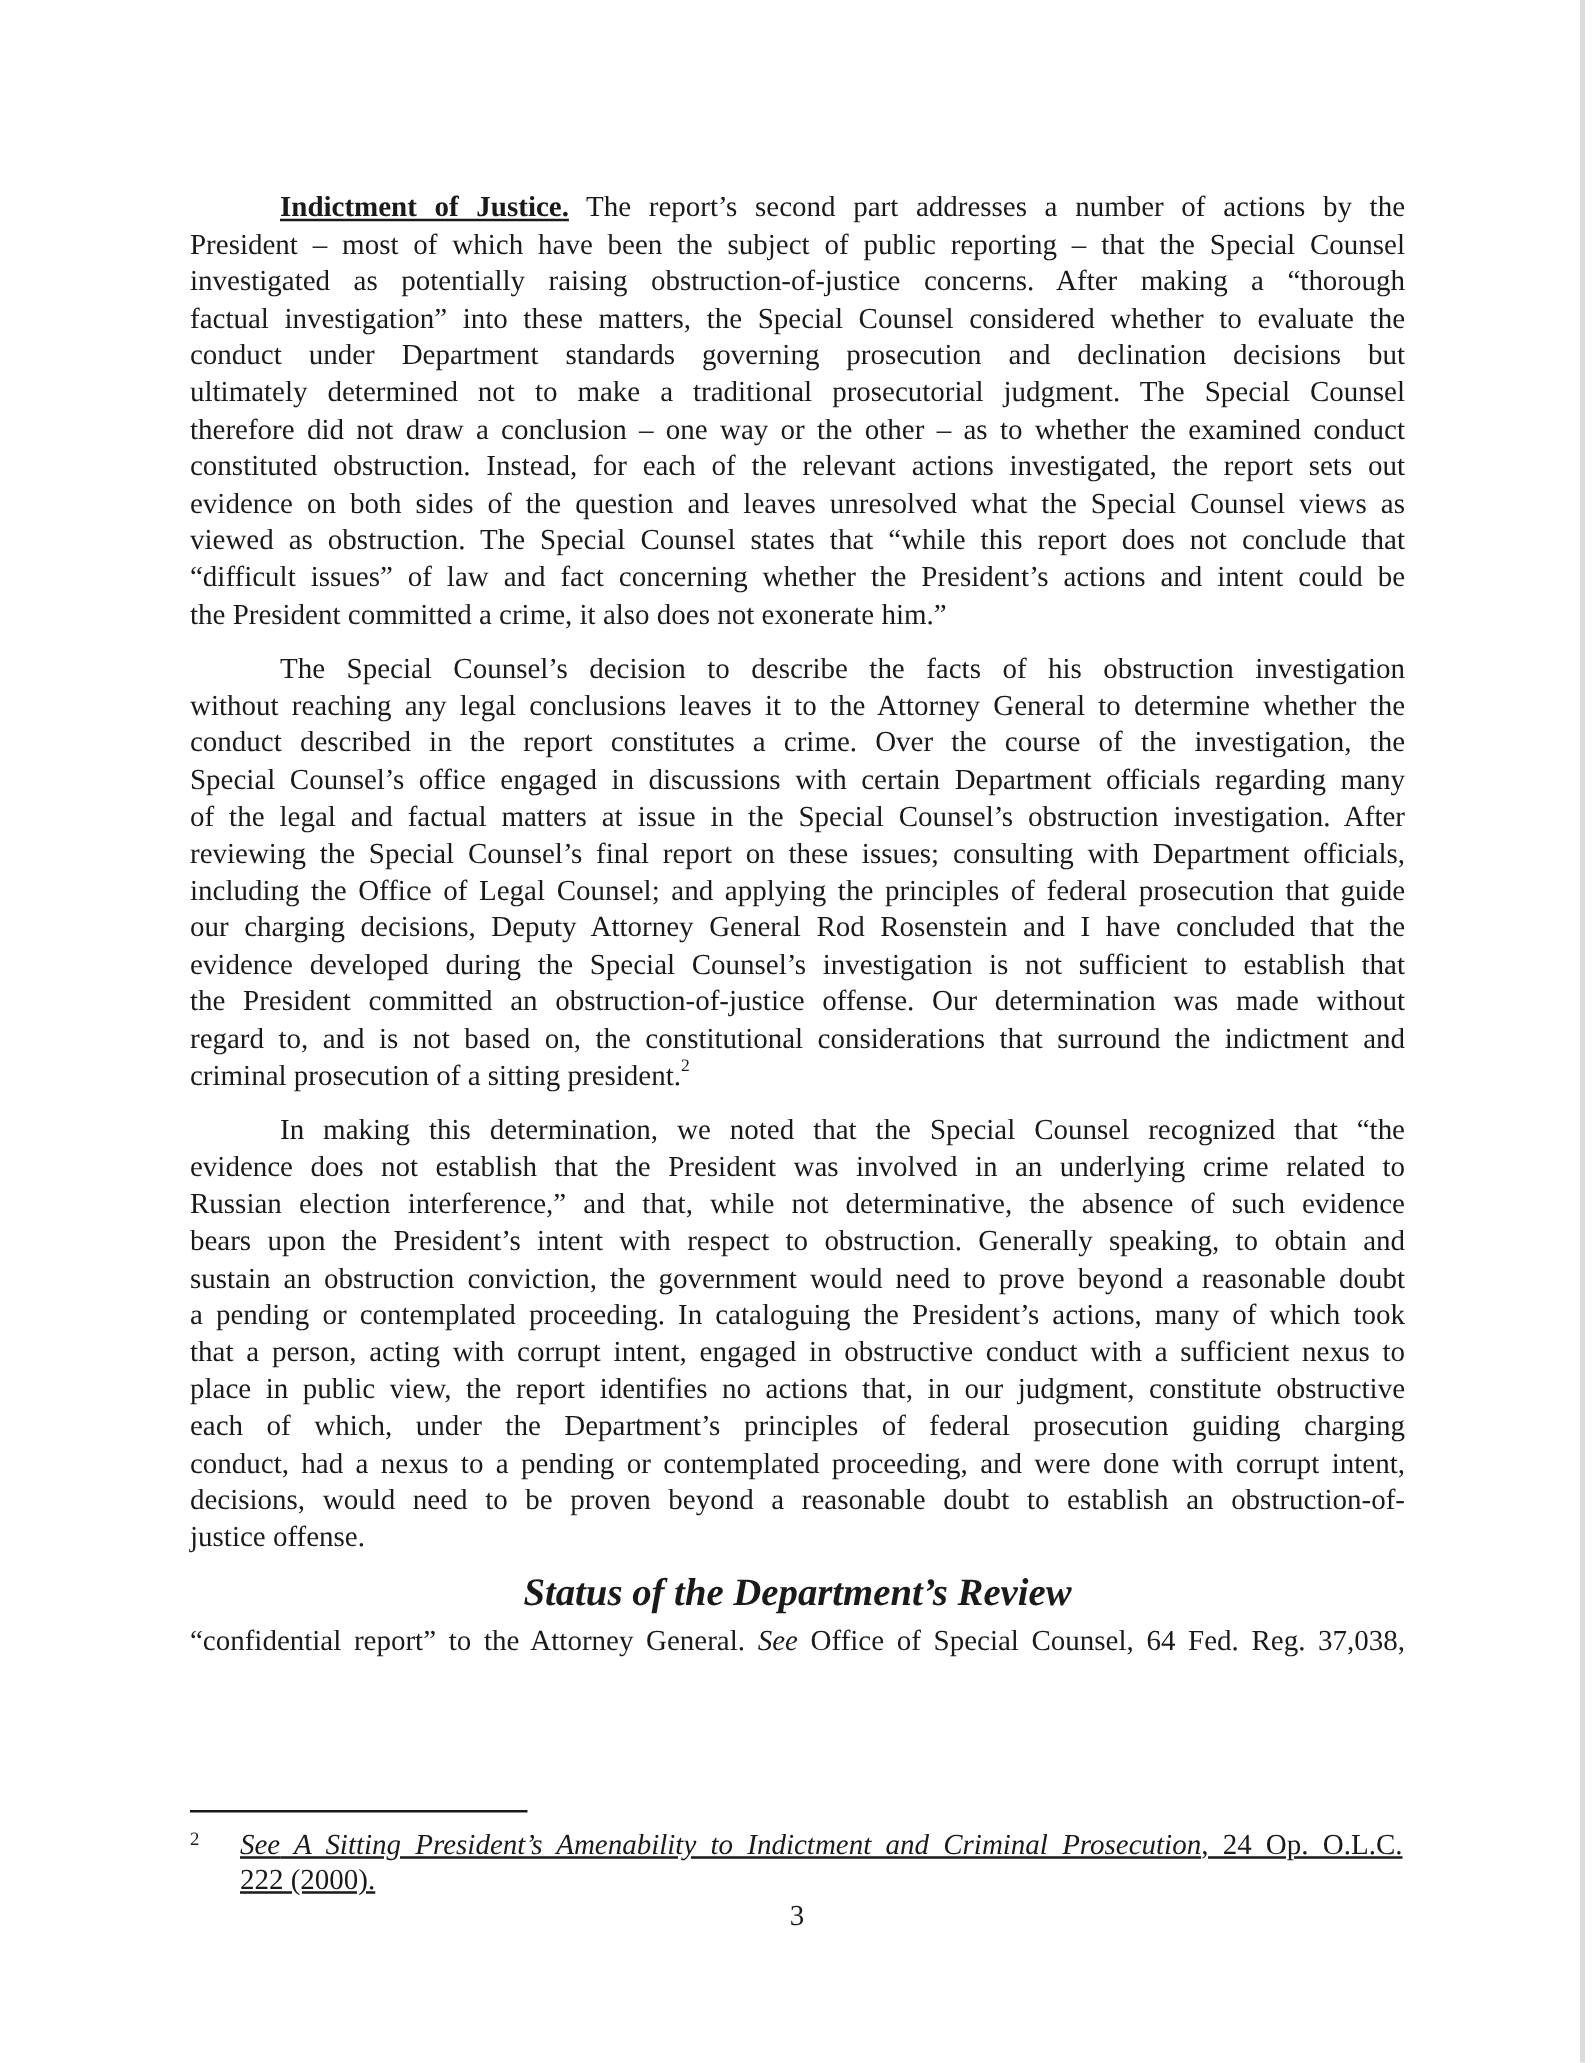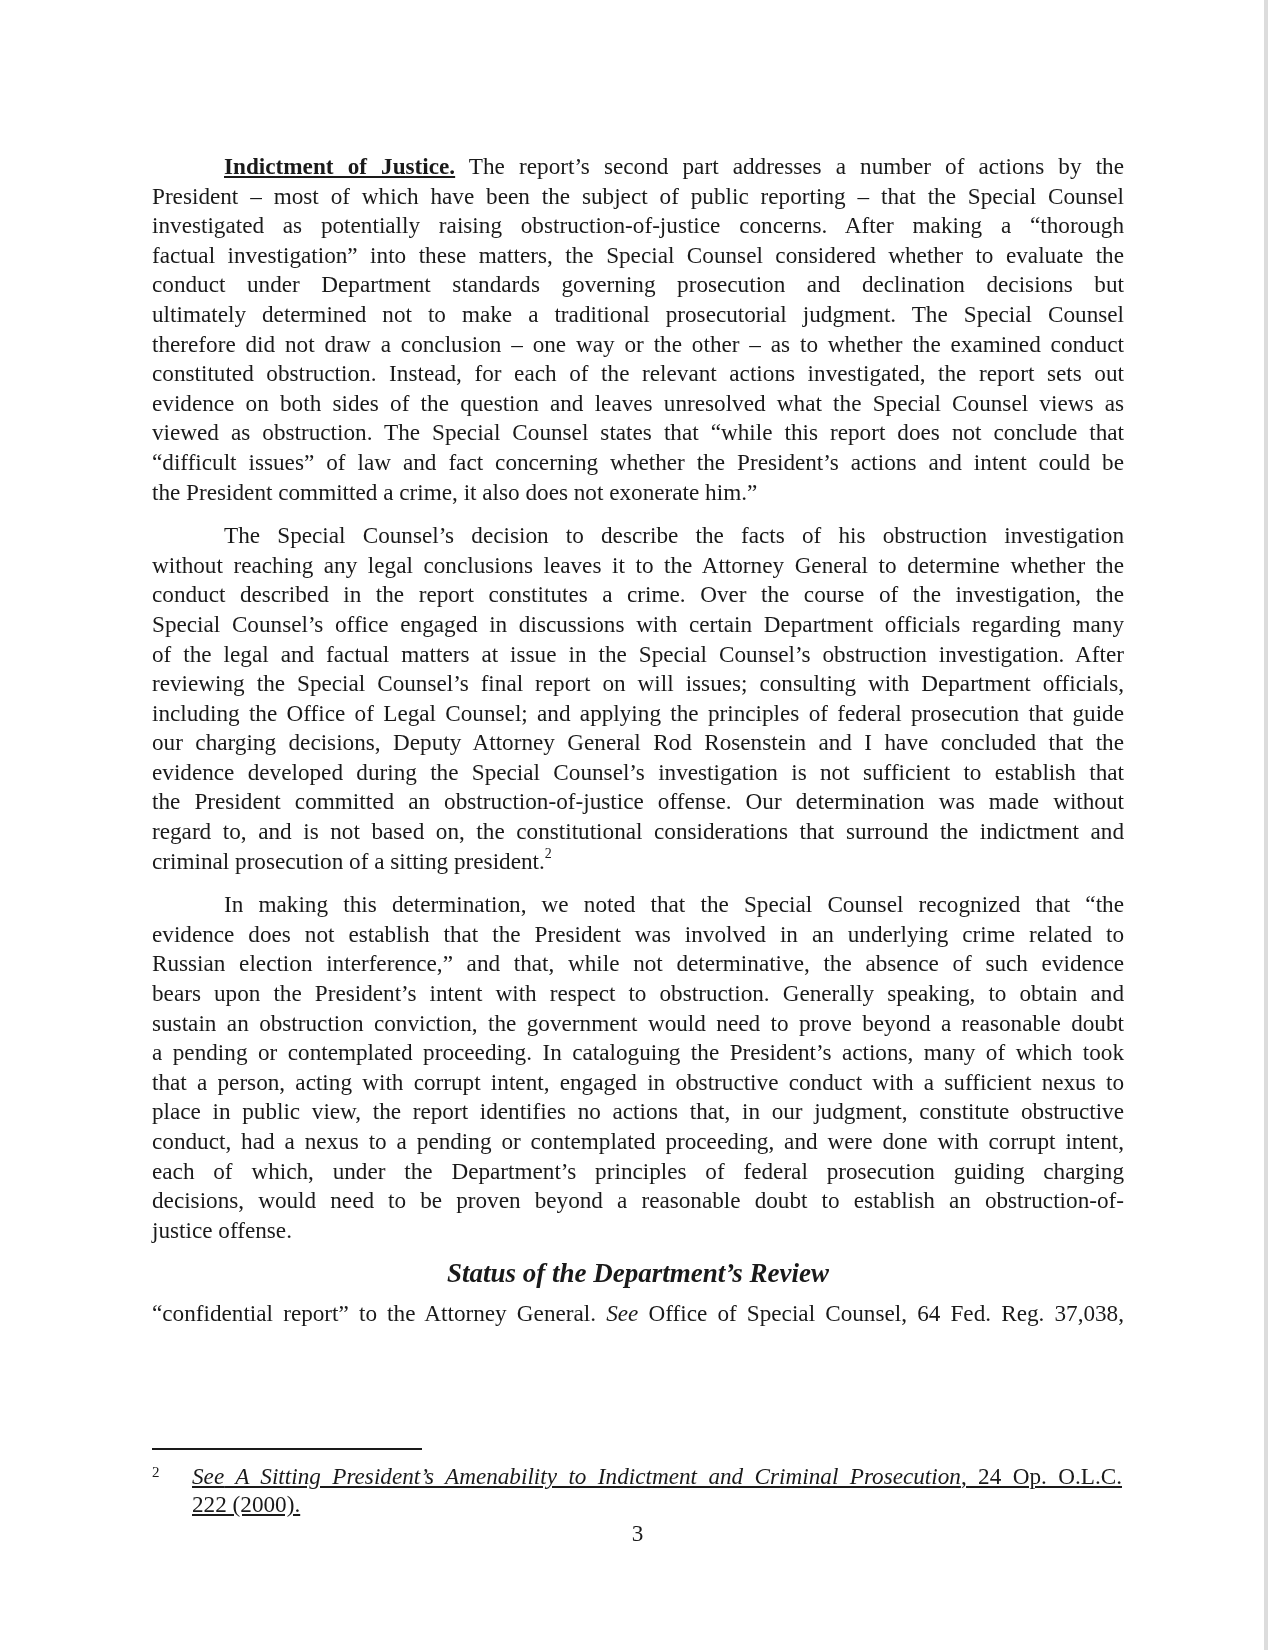--- a/index.html
+++ b/index.html
@@ -11,21 +11,21 @@
   .page { position: absolute; left: 152px; top: 152px; width: 972px; }
   .ln {
     display: block; font-size: 23.2px; line-height: 29.6px; height: 29.6px;
     white-space: nowrap; text-align: justify; text-align-last: justify;
   }
   .ln.last { text-align-last: left; }
   .ln.indent { padding-left: 72px; }
   .para { margin-bottom: 14px; }
   .runin { font-weight: bold; text-decoration: underline; }
   .heading {
-    text-align: center; font-style: italic; font-weight: bold; font-size: 27px;
+    text-align: center; font-style: italic; font-weight: bold; font-size: 31px;
     line-height: 29.6px; margin: 10px 0 10px 0;
   }
   sup { font-size: 14px; line-height: 0; position: relative; top: -2px; vertical-align: super; }
   .rule { position: absolute; left: 152px; top: 1448px; width: 270px; height: 2px; background: #1a1a1a; }
   .fn { position: absolute; left: 152px; top: 1462px; width: 970px; font-size: 23.2px; line-height: 28px; }
   .fn-num { position: absolute; left: 0; top: -4px; font-size: 15px; }
   .fn-body { padding-left: 40px; text-decoration: underline; }
   .fn-body .ln { line-height: 28px; height: 28px; }
   .pagenum { position: absolute; left: 0; width: 1275px; top: 1520px; text-align: center; font-size: 23.2px; }
   i { font-style: italic; }
@@ -51,40 +51,40 @@
     <span class="ln">“difficult issues” of law and fact concerning whether the President’s actions and intent could be</span>
     <span class="ln last">the President committed a crime, it also does not exonerate him.”</span>
   </div>
 
   <div class="para">
     <span class="ln indent">The Special Counsel’s decision to describe the facts of his obstruction investigation</span>
     <span class="ln">without reaching any legal conclusions leaves it to the Attorney General to determine whether the</span>
     <span class="ln">conduct described in the report constitutes a crime.  Over the course of the investigation, the</span>
     <span class="ln">Special Counsel’s office engaged in discussions with certain Department officials regarding many</span>
     <span class="ln">of the legal and factual matters at issue in the Special Counsel’s obstruction investigation.  After</span>
-    <span class="ln">reviewing the Special Counsel’s final report on will issues; consulting with Department officials,</span>
+    <span class="ln">reviewing the Special Counsel’s final report on these issues; consulting with Department officials,</span>
     <span class="ln">including the Office of Legal Counsel; and applying the principles of federal prosecution that guide</span>
     <span class="ln">our charging decisions, Deputy Attorney General Rod Rosenstein and I have concluded that the</span>
     <span class="ln">evidence developed during the Special Counsel’s investigation is not sufficient to establish that</span>
     <span class="ln">the President committed an obstruction-of-justice offense.  Our determination was made without</span>
     <span class="ln">regard to, and is not based on, the constitutional considerations that surround the indictment and</span>
     <span class="ln last"><span>criminal prosecution of a sitting president.</span><sup>2</sup></span>
   </div>
 
   <div class="para">
     <span class="ln indent">In making this determination, we noted that the Special Counsel recognized that “the</span>
     <span class="ln">evidence does not establish that the President was involved in an underlying crime related to</span>
     <span class="ln">Russian election interference,” and that, while not determinative, the absence of such evidence</span>
     <span class="ln">bears upon the President’s intent with respect to obstruction.  Generally speaking, to obtain and</span>
     <span class="ln">sustain an obstruction conviction, the government would need to prove beyond a reasonable doubt</span>
     <span class="ln">a pending or contemplated proceeding.  In cataloguing the President’s actions, many of which took</span>
     <span class="ln">that a person, acting with corrupt intent, engaged in obstructive conduct with a sufficient nexus to</span>
     <span class="ln">place in public view, the report identifies no actions that, in our judgment, constitute obstructive</span>
+    <span class="ln">each of which, under the Department’s principles of federal prosecution guiding charging</span>
     <span class="ln">conduct, had a nexus to a pending or contemplated proceeding, and were done with corrupt intent,</span>
-    <span class="ln">each of which, under the Department’s principles of federal prosecution guiding charging</span>
     <span class="ln">decisions, would need to be proven beyond a reasonable doubt to establish an obstruction-of-</span>
     <span class="ln last">justice offense.</span>
   </div>
 
   <div class="heading">Status of the Department’s Review</div>
 
   <div class="para">
     <span class="ln"><span>“confidential report” to the Attorney General.  </span><i>See</i><span> Office of Special Counsel, 64 Fed. Reg. 37,038,</span></span>
   </div>
 </div>

